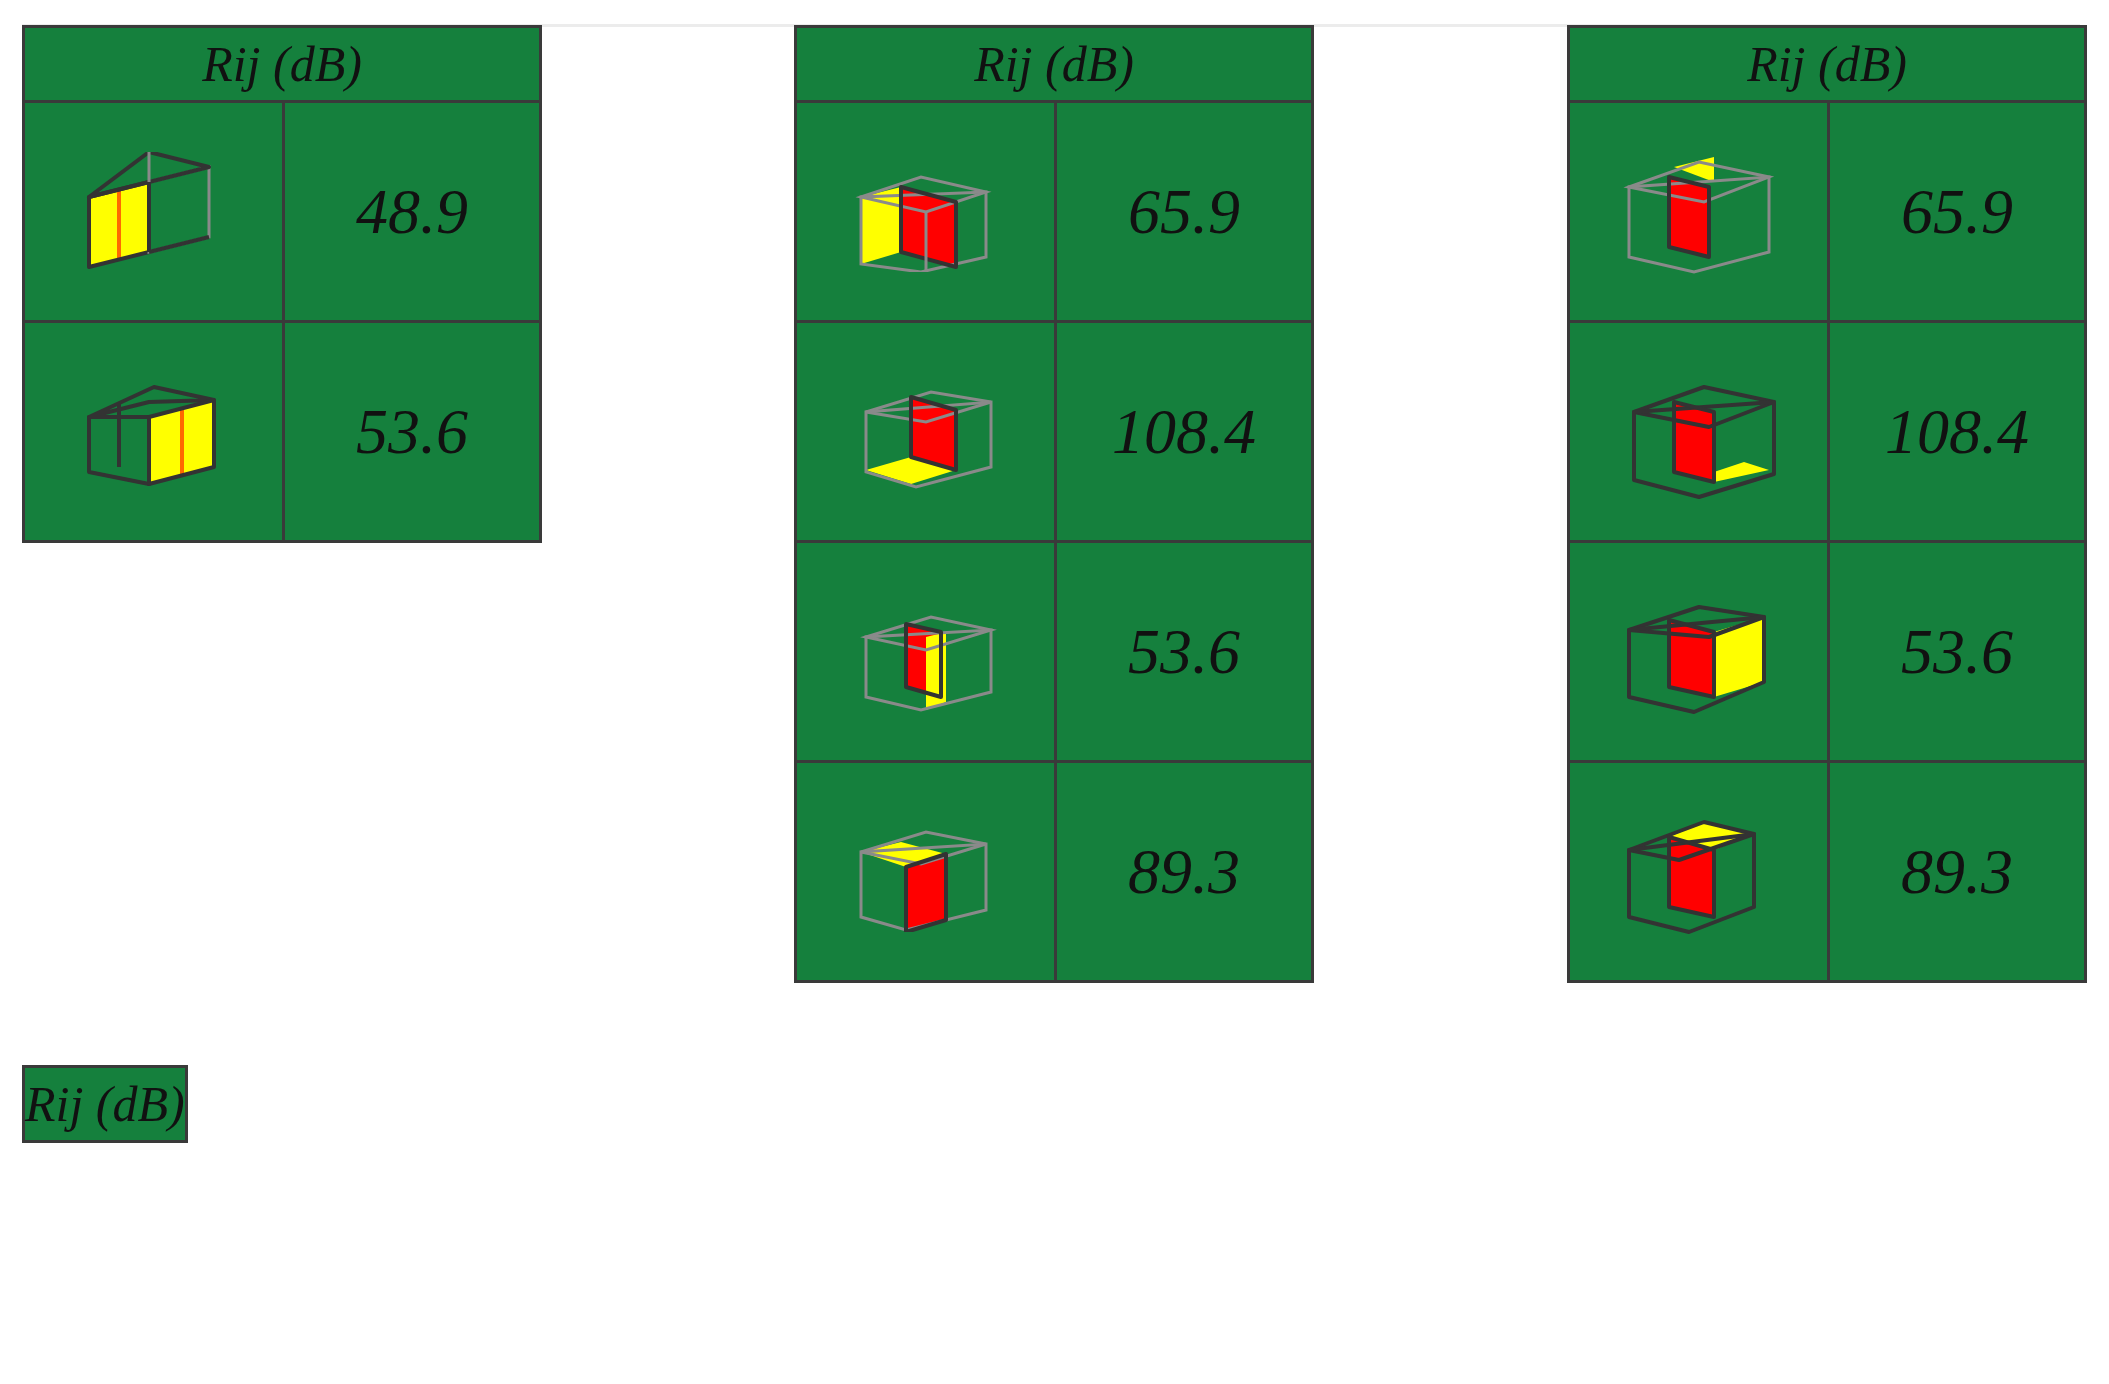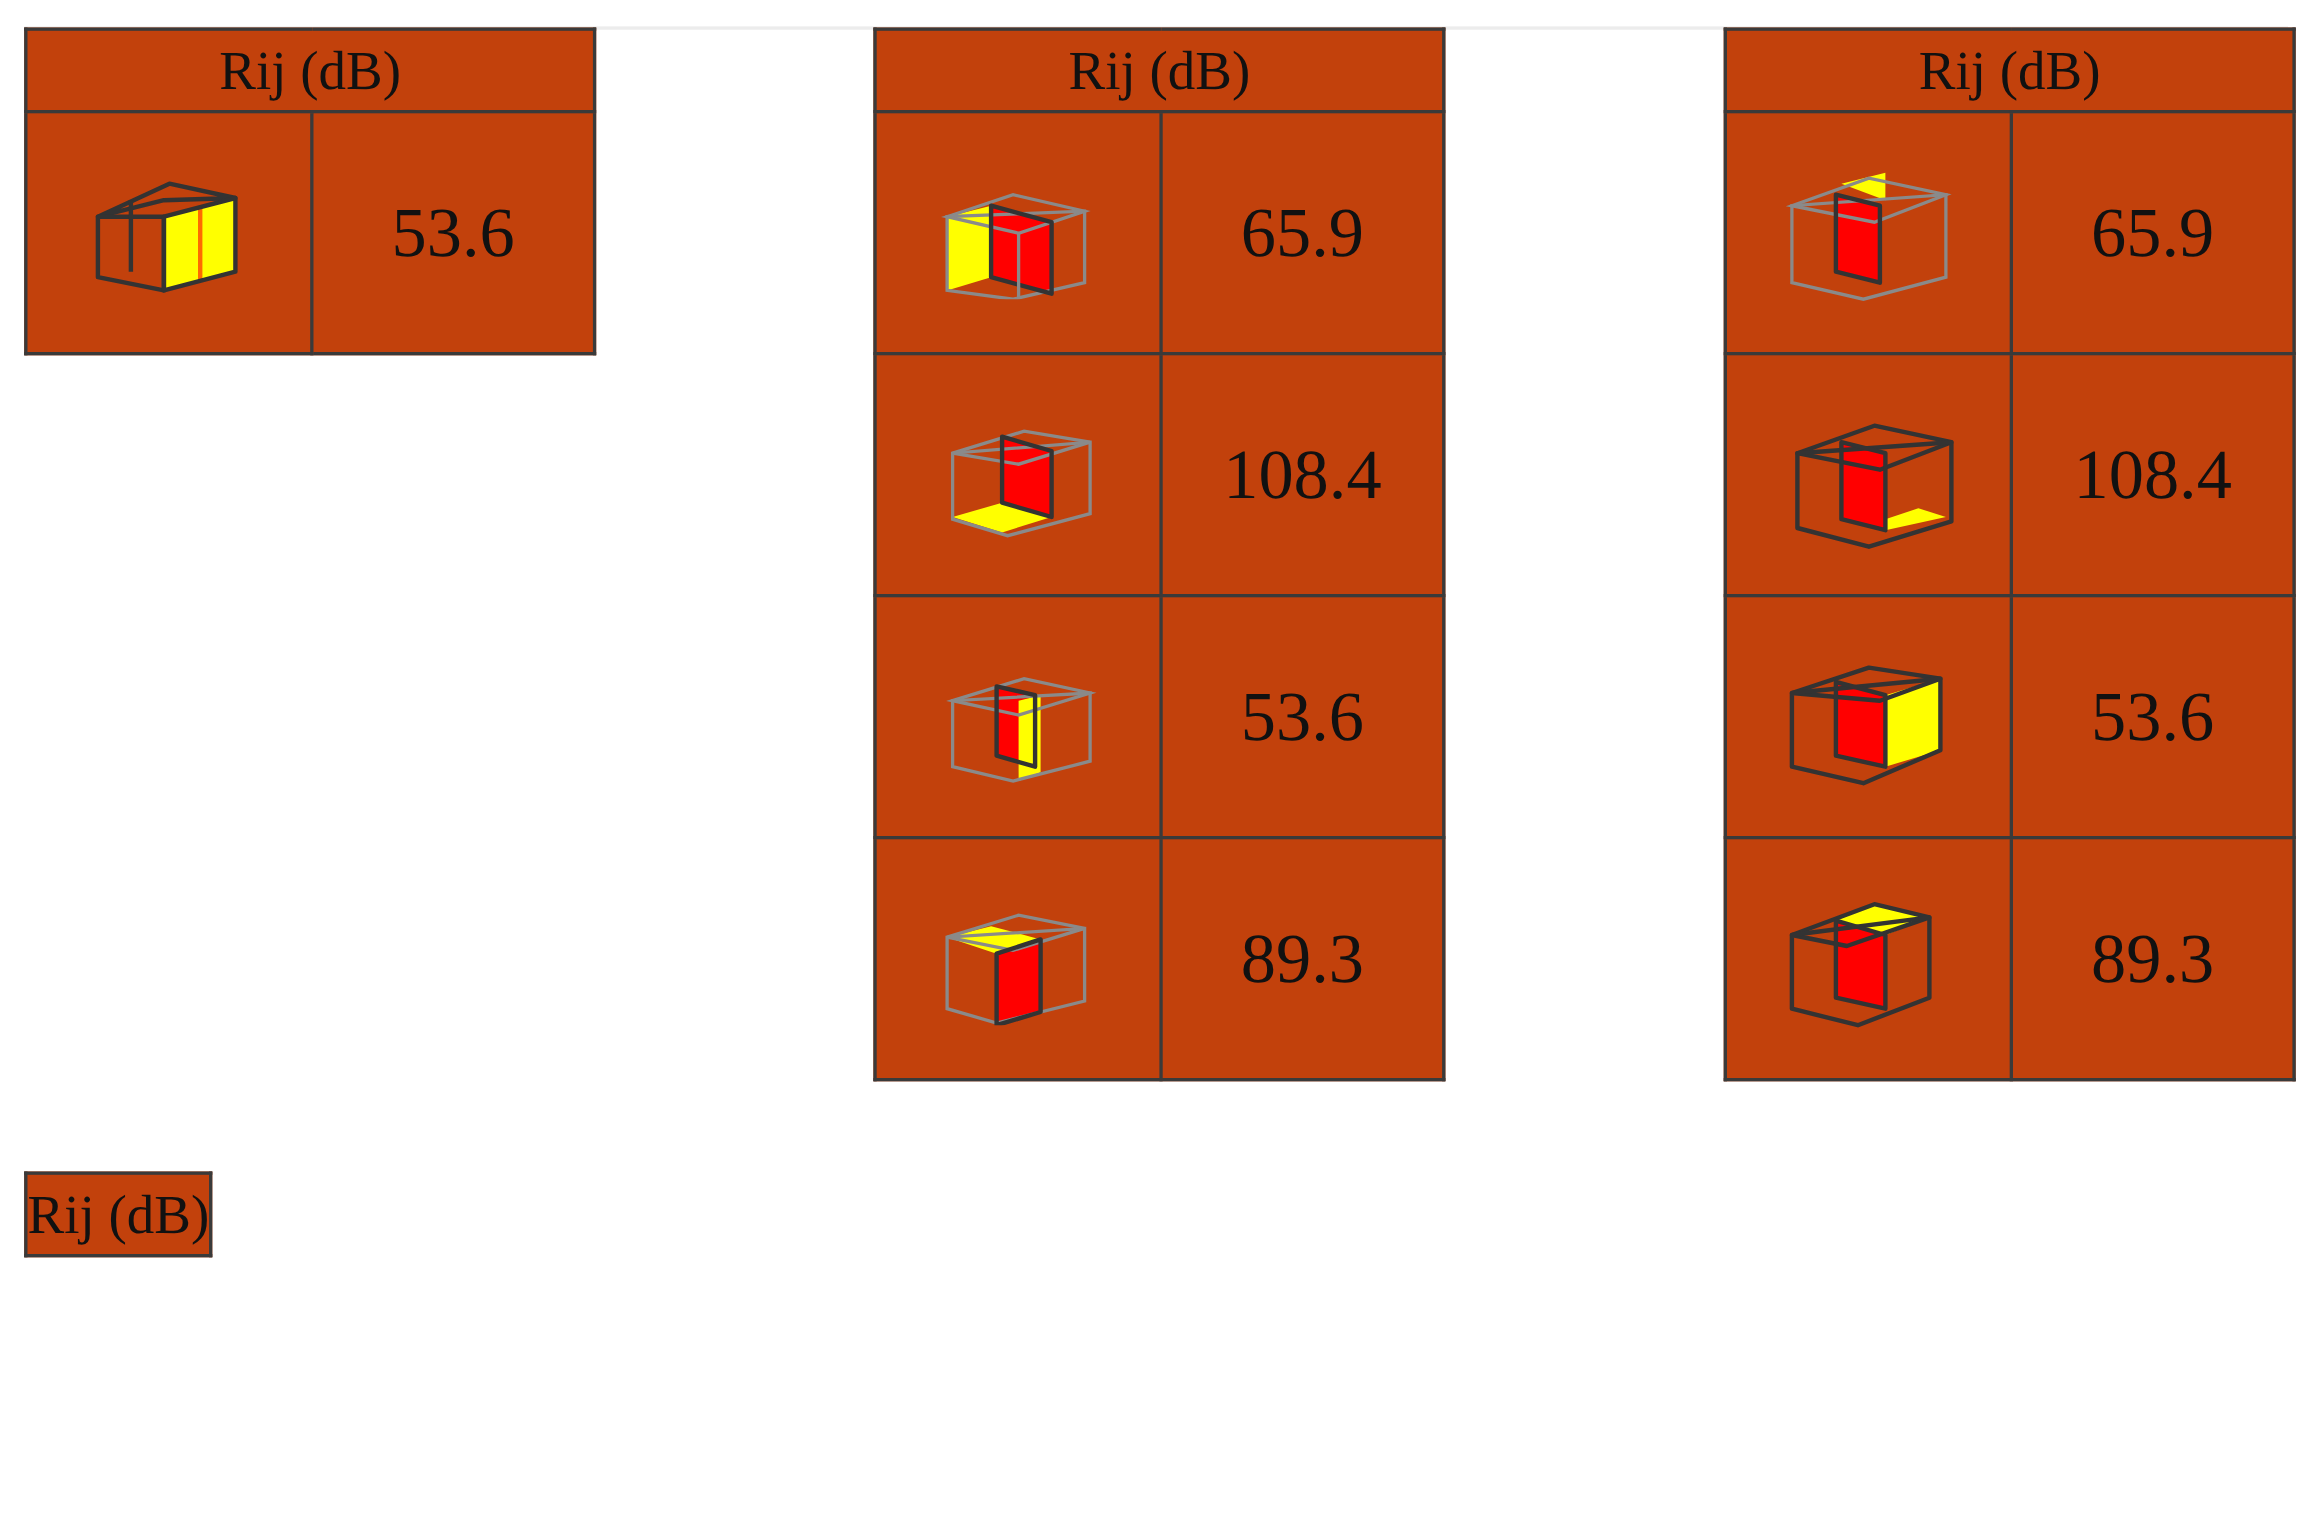--- a/index.html
+++ b/index.html
@@ -1,19 +1,19 @@
 <!DOCTYPE html>
 <html><head>
 <meta charset="utf-8">
 <style>
   html, body { margin: 0; padding: 0; background: #ffffff; }
   body { width: 2109px; height: 1384px; position: relative; overflow: hidden;
          font-family: "Liberation Serif", "DejaVu Serif", serif; color: #111; }
   .topline { position: absolute; left: 22px; top: 24px; width: 2058px; height: 3px; background: #ececec; }
-  .rij-table { position: absolute; border-collapse: collapse; background: #c2410c; table-layout: fixed; }
+  .rij-table { position: absolute; border-collapse: collapse; background: #15803d; table-layout: fixed; font-style: italic; }
   .rij-table td, .rij-table th { border: 3px solid #3a3a3a; padding: 0; }
   .rij-table th { font-weight: normal; font-size: 50px; height: 72px; text-align: center; line-height: 1; }
   .rij-table td.icon-cell { width: 257px; text-align: center; vertical-align: middle; }
   .rij-table td.value-cell { width: 254px; text-align: center; vertical-align: middle; font-size: 64px; }
   .rij-table tr.data-row td { height: 217px; }
   .cube { display: block; margin: 0 auto; }
   #t1 { left: 22px; top: 25px; }
   #t2 { left: 794px; top: 25px; }
   #t3 { left: 1567px; top: 25px; }
   #t4 { left: 22px; top: 1065px; }
@@ -23,20 +23,35 @@
 </head>
 <body>
 
 <div class="topline"></div>
 
 <table class="rij-table" id="t1">
   <tbody>
       <tr>
         <th colspan="2">Rij (dB)</th>
       </tr>
+  <tr class="data-row">
+    <td class="icon-cell">
+      <svg class="cube" width="160" height="120" viewBox="0 0 160 120">
+        <polygon points="15,45 75,30 75,100 15,115" fill="#ffff00"></polygon>
+        <line x1="45" y1="38" x2="45" y2="107" stroke="#ff6a00" stroke-width="4"></line>
+        <polygon points="15,45 75,30 75,100 15,115" class="edge"></polygon>
+        <polygon points="75,30 135,15 135,85 75,100" class="edge-back"></polygon>
+        <polygon points="15,45 75,30 135,15 75,0" class="edge" transform="translate(0,0)"></polygon>
+        <line x1="75" y1="0" x2="75" y2="30" class="edge-back"></line>
+        <polyline points="75,100 135,85" class="edge"></polyline>
+        <line x1="75" y1="30" x2="75" y2="100" class="edge"></line>
+      </svg>
+    </td>
+    <td class="value-cell">48.9</td>
+  </tr>
   <tr class="data-row">
     <td class="icon-cell">
       <svg class="cube" width="160" height="120" viewBox="0 0 160 120">
         <polygon points="75,45 140,28 140,95 75,112" fill="#ffff00"></polygon>
         <line x1="108" y1="37" x2="108" y2="103" stroke="#ff6a00" stroke-width="4"></line>
         <polygon points="15,45 75,30 140,28 80,15" class="edge"></polygon>
         <polygon points="15,45 75,45 75,112 15,100" class="edge"></polygon>
         <polygon points="75,45 140,28 140,95 75,112" class="edge"></polygon>
         <line x1="45" y1="30" x2="45" y2="95" class="edge"></line>
       </svg>

